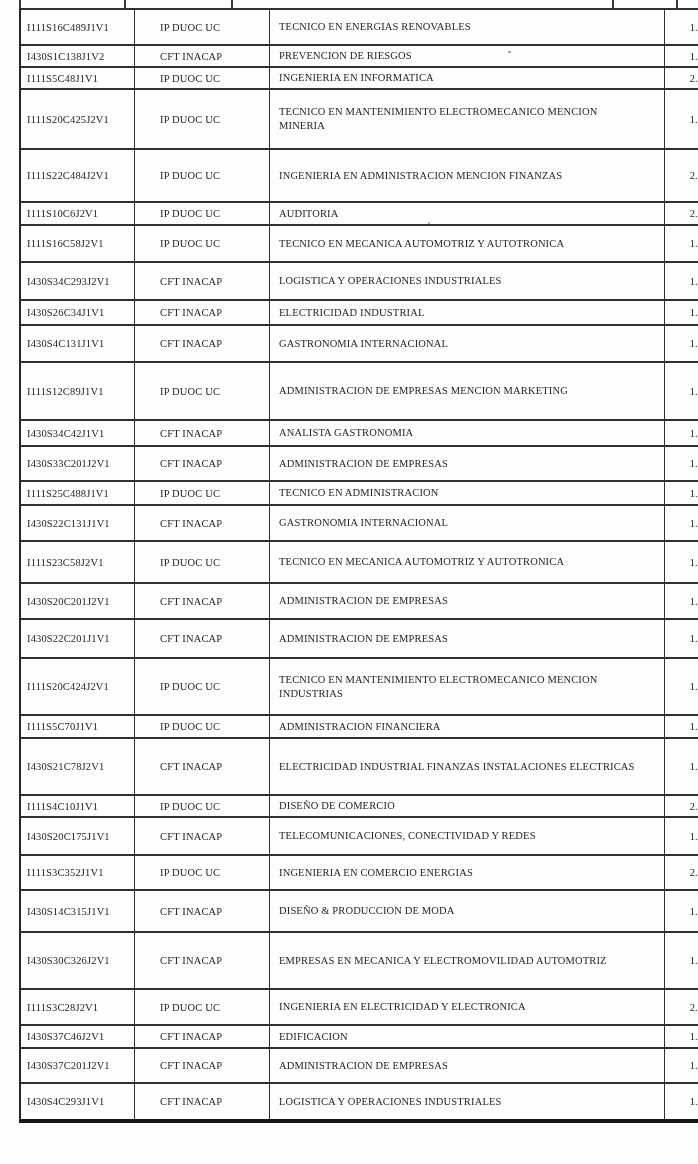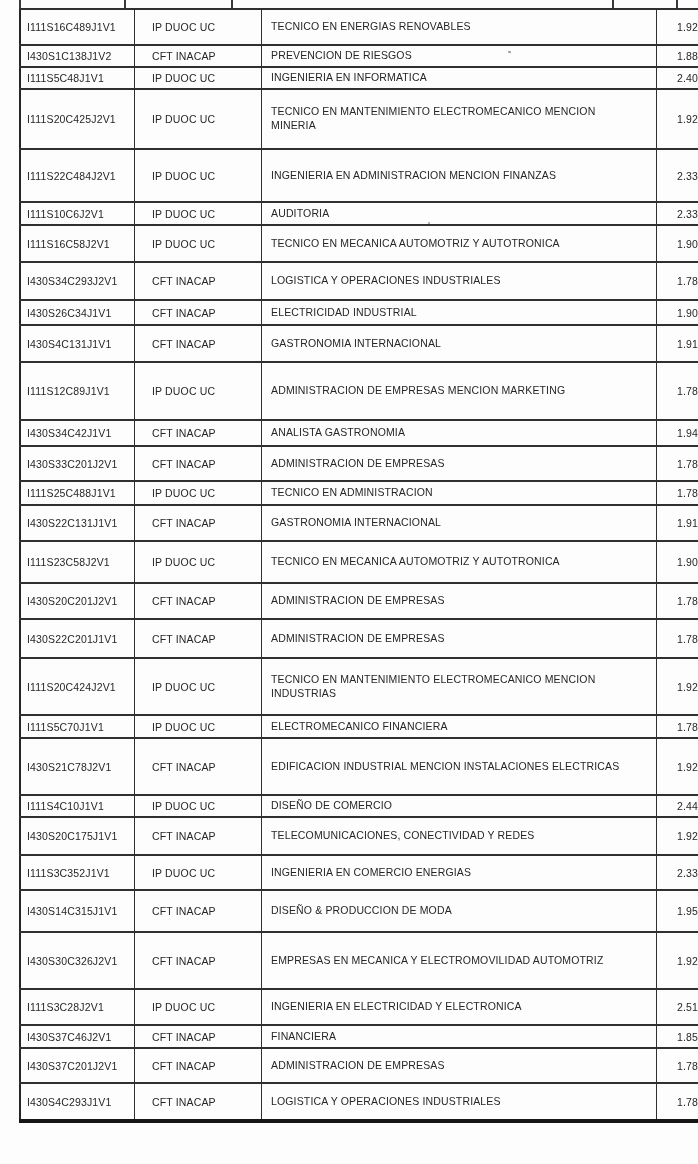--- a/index.html
+++ b/index.html
@@ -3,21 +3,21 @@
 <meta charset="utf-8">
 <style>
   html, body { margin: 0; padding: 0; background: #ffffff; }
 
   .page {
     position: relative;
     width: 698px;
     height: 1164px;
     background: #fdfdfd;
     overflow: hidden;
-    font-family: Liberation Sans, sans-serif;
+    font-family: Liberation Serif, serif;
     color: #242424;
   }
 
   table.tuition {
     position: absolute;
     left: 19px;
     top: 8px;
     width: 659px;
     border-collapse: collapse;
     table-layout: fixed;
@@ -30,21 +30,21 @@
     border-top-width: 2px;
     border-bottom-width: 2px;
     font-size: 10.5px;
     letter-spacing: 0.15px;
     vertical-align: middle;
     overflow: hidden;
     color: #262626;
   }
 
   td.c-code { width: 105px; padding: 2px 2px 2px 6px; }
-  td.c-inst { width: 107px; padding: 2px 2px 2px 17px; }
+  td.c-inst { width: 107px; padding: 2px 2px 2px 25px; }
   td.c-prog { width: 381px; padding: 2px 4px 2px 9px; white-space: pre; line-height: 1.32; }
   td.c-val  { width: 66px;  text-align: right; padding: 2px 4px 2px 2px; }
 
   
   .stub {
     position: absolute;
     top: 0;
     width: 1.5px;
     height: 9px;
     background: #3a3a3a;
@@ -209,28 +209,28 @@
           <td class="c-code">I111S20C424J2V1</td>
           <td class="c-inst">IP DUOC UC</td>
           <td class="c-prog">TECNICO EN MANTENIMIENTO ELECTROMECANICO MENCION
 INDUSTRIAS</td>
           <td class="c-val">1.920.445</td>
         </tr>
 
         <tr style="height: 23px;">
           <td class="c-code">I111S5C70J1V1</td>
           <td class="c-inst">IP DUOC UC</td>
-          <td class="c-prog">ELECTROMECANICO FINANCIERA</td>
+          <td class="c-prog">ADMINISTRACION FINANCIERA</td>
           <td class="c-val">1.784.721</td>
         </tr>
 
         <tr style="height: 57px;">
           <td class="c-code">I430S21C78J2V1</td>
           <td class="c-inst">CFT INACAP</td>
-          <td class="c-prog">EDIFICACION INDUSTRIAL MENCION INSTALACIONES ELECTRICAS</td>
+          <td class="c-prog">ELECTRICIDAD INDUSTRIAL FINANZAS INSTALACIONES ELECTRICAS</td>
           <td class="c-val">1.920.445</td>
         </tr>
 
         <tr style="height: 22px;">
           <td class="c-code">I111S4C10J1V1</td>
           <td class="c-inst">IP DUOC UC</td>
           <td class="c-prog">DISEÑO DE COMERCIO</td>
           <td class="c-val">2.443.551</td>
         </tr>
 
@@ -265,21 +265,21 @@
         <tr style="height: 36px;">
           <td class="c-code">I111S3C28J2V1</td>
           <td class="c-inst">IP DUOC UC</td>
           <td class="c-prog">INGENIERIA EN ELECTRICIDAD Y ELECTRONICA</td>
           <td class="c-val">2.518.195</td>
         </tr>
 
         <tr style="height: 23px;">
           <td class="c-code">I430S37C46J2V1</td>
           <td class="c-inst">CFT INACAP</td>
-          <td class="c-prog">FINANCIERA</td>
+          <td class="c-prog">EDIFICACION</td>
           <td class="c-val">1.857.880</td>
         </tr>
 
         <tr style="height: 35px;">
           <td class="c-code">I430S37C201J2V1</td>
           <td class="c-inst">CFT INACAP</td>
           <td class="c-prog">ADMINISTRACION DE EMPRESAS</td>
           <td class="c-val">1.784.721</td>
         </tr>
 

